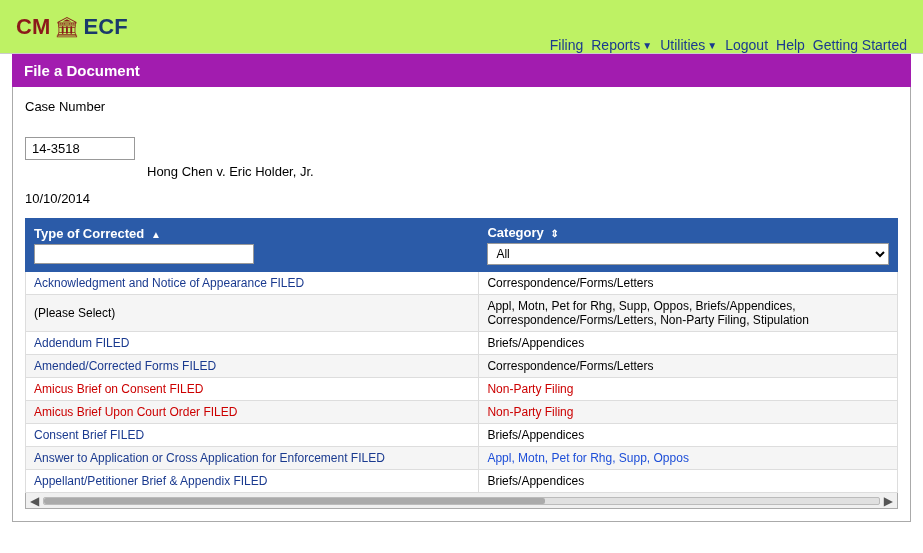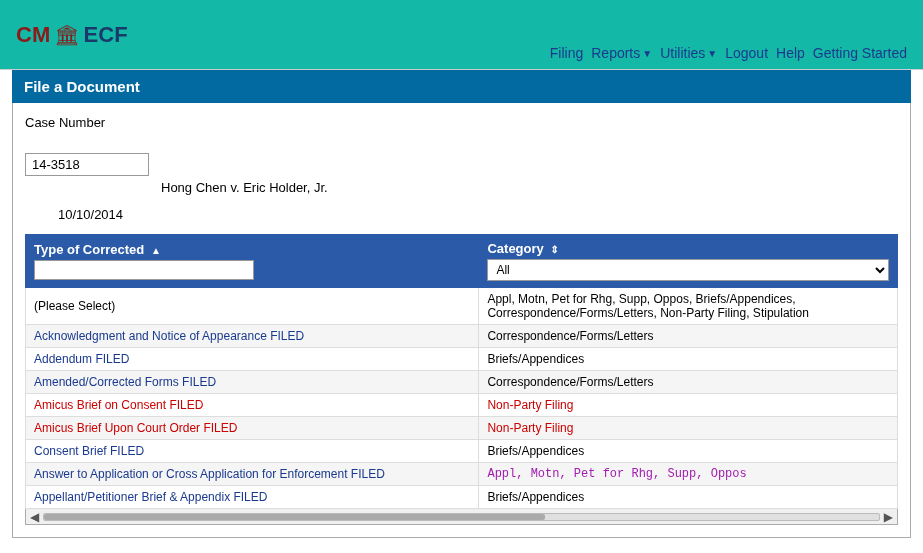--- a/index.html
+++ b/index.html
@@ -3,22 +3,22 @@
   <meta charset="utf-8">
   <style>
     * { margin: 0; padding: 0; box-sizing: border-box; }
     body { font-family: Arial, sans-serif; font-size: 13px; background: #fff; width: 923px; }
 
     
     #header {
       display: flex;
       align-items: center;
       justify-content: space-between;
-      padding: 8px 16px;
-      background: #14b8a6;
+      padding: 0 16px;
+      background: #bef264;
       border-bottom: 1px solid #ccc;
     }
     #logo {
       display: flex;
       align-items: center;
       gap: 4px;
     }
     .logo-cm { color: #8B1A1A; font-size: 22px; font-weight: bold; }
     .logo-icon { color: #8B1A1A; font-size: 20px; }
     .logo-ecf { color: #1a3a6b; font-size: 22px; font-weight: bold; }
@@ -44,21 +44,21 @@
     }
     .dropdown-arrow { font-size: 10px; }
 
     
     #main {
       padding: 0 12px 12px 12px;
     }
 
     
     #file-doc-header {
-      background: #0369a1;
+      background: #a21caf;
       color: #fff;
       padding: 8px 12px;
       font-size: 15px;
       font-weight: bold;
       margin-top: 0;
     }
 
     #content-area {
       border: 1px solid #aaa;
       border-top: none;
@@ -75,31 +75,31 @@
     .case-row {
       display: flex;
       align-items: center;
       gap: 12px;
       margin-bottom: 12px;
     }
     .case-number-input {
       border: 1px solid #999;
       padding: 3px 6px;
       font-size: 13px;
-      width: 124px;
+      width: 110px;
       color: #000;
     }
     .case-name {
       font-size: 13px;
       color: #000;
       margin-top: 46px;
     }
 
     .filed-section { margin-bottom: 12px; }
-    .filed-date { font-size: 13px; color: #000; margin-left: 33px; }
+    .filed-date { font-size: 13px; color: #000; }
 
     
     .doc-table {
       width: 100%;
       border-collapse: collapse;
       border: 1px solid #aaa;
     }
     .doc-table thead tr th {
       background: #2b5ba8;
       color: #fff;
@@ -248,28 +248,28 @@
                   <option>Non-Party Filing</option>
                   <option>Stipulation</option>
                 </select>
               </div>
             </th>
           </tr>
         </thead>
         <tbody id="doc-table-body">
 
         <tr>
+              <td><a class="link-blue">Acknowledgment and Notice of Appearance FILED</a></td>
+              <td style="color: rgb(0, 0, 0);">Correspondence/Forms/Letters</td>
+            </tr>
+            <tr>
               <td style="color: rgb(0, 0, 0);">(Please Select)</td>
               <td style="color: rgb(0, 0, 0);">Appl, Motn, Pet for Rhg, Supp, Oppos, Briefs/Appendices, Correspondence/Forms/Letters, Non-Party Filing, Stipulation</td>
             </tr>
             <tr>
-              <td><a class="link-blue">Acknowledgment and Notice of Appearance FILED</a></td>
-              <td style="color: rgb(0, 0, 0);">Correspondence/Forms/Letters</td>
-            </tr>
-            <tr>
               <td><a class="link-blue">Addendum FILED</a></td>
               <td style="color: rgb(0, 0, 0);">Briefs/Appendices</td>
             </tr>
             <tr>
               <td><a class="link-blue">Amended/Corrected Forms FILED</a></td>
               <td style="color: rgb(0, 0, 0);">Correspondence/Forms/Letters</td>
             </tr>
             <tr>
               <td><a class="link-red">Amicus Brief on Consent FILED</a></td>
               <td style="color: rgb(204, 0, 0);">Non-Party Filing</td>
@@ -277,21 +277,21 @@
             <tr>
               <td><a class="link-red">Amicus Brief Upon Court Order FILED</a></td>
               <td style="color: rgb(204, 0, 0);">Non-Party Filing</td>
             </tr>
             <tr>
               <td><a class="link-blue">Consent Brief FILED</a></td>
               <td style="color: rgb(0, 0, 0);">Briefs/Appendices</td>
             </tr>
             <tr>
               <td><a class="link-blue">Answer to Application or Cross Application for Enforcement FILED</a></td>
-              <td style="color: #a21caf; font-family: Liberation Mono, monospace;">Appl, Motn, Pet for Rhg, Supp, Oppos</td>
+              <td style="color: #1d4ed8;">Appl, Motn, Pet for Rhg, Supp, Oppos</td>
             </tr>
             <tr>
               <td><a class="link-blue">Appellant/Petitioner Brief &amp; Appendix FILED</a></td>
               <td style="color: rgb(0, 0, 0);">Briefs/Appendices</td>
             </tr>
           </tbody>
       </table>
     </div>
 
     <div class="bottom-scroll">

